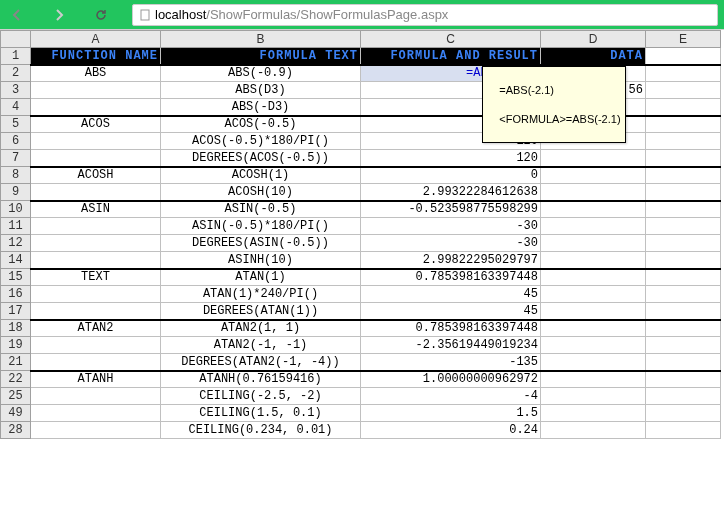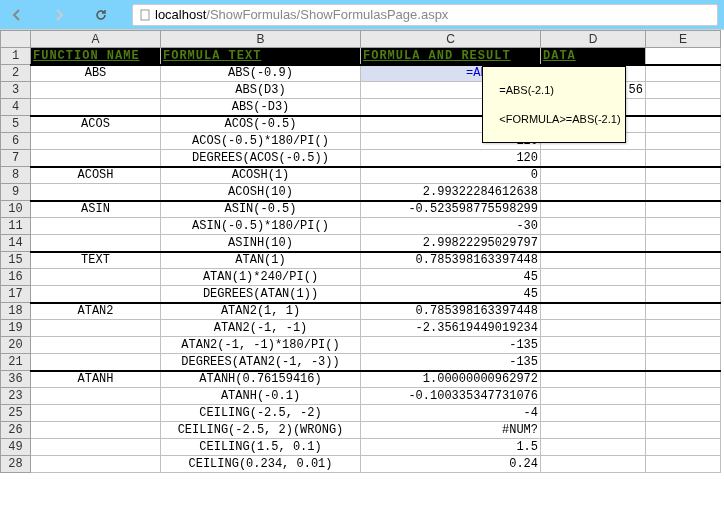--- a/index.html
+++ b/index.html
@@ -1,34 +1,34 @@
 <!DOCTYPE html>
 <html><head>
 <meta charset="utf-8">
 <style>
 * { box-sizing: border-box; margin: 0; padding: 0; }
 body { font-family: Arial, sans-serif; font-size: 12px; background: #fff; user-select: none; }
-.toolbar { height: 30px; border-bottom: 1px solid #d0d0d0; display: flex; align-items: center; padding: 0 6px; gap: 20px; background: #7dd3fc; }
+.toolbar { height: 30px; border-bottom: 1px solid #d0d0d0; display: flex; align-items: center; padding: 0 6px; gap: 20px; background: #22c55e; }
 .nav-btn { width: 22px; height: 22px; display: flex; align-items: center; justify-content: center; color: #888; border-radius: 3px; }
 .nav-btn.active { color: #555; }
 .url-bar { flex: 1; height: 22px; border: 1px solid #ccc; border-radius: 2px; background: #fff; display: flex; align-items: center; padding: 0 6px; gap: 4px; }
 .url-text { font-size: 13px; color: #333; }
 .url-host { color: #000; }
 .url-path { color: #888; }
 .sheet { position: relative; }
 .grid { border-collapse: collapse; table-layout: fixed; }
 .grid td, .grid th { border: 1px solid #c0c0c0; height: 17px; font-size: 12px; padding: 0 2px; overflow: hidden; white-space: nowrap; font-family: "Courier New", monospace; }
 .grid th { background: #e8e8e8; font-weight: normal; text-align: center; font-family: Arial, sans-serif; color: #333; border: 1px solid #a0a0a0; }
 .rowhead { width: 30px; background: #e8e8e8; text-align: center; font-family: Arial, sans-serif; color: #333; border: 1px solid #a0a0a0 !important; }
 .colA { width: 130px; }
 .colB { width: 200px; }
 .colC { width: 180px; }
 .colD { width: 105px; }
 .colE { width: 75px; }
-.hdr { background: #000 !important; color: #4d7c0f; font-weight: bold; text-align: left; font-family: "Courier New", monospace; letter-spacing: 1px; text-decoration: underline; }
+.hdr { background: #000 !important; color: #3b82f6; font-weight: bold; text-align: right; font-family: "Courier New", monospace; letter-spacing: 1px; }
 .left { text-align: center; }
 .right { text-align: right; }
 .selected { background: #d8dff0; }
 .fsel { color: #0000d0; }
 .tooltip { position: absolute; background: #ffffe1; border: 1px solid #000; padding: 2px 4px; font-size: 11px; font-family: Arial, sans-serif; line-height: 1.3; box-shadow: 1px 1px 2px rgba(0,0,0,0.2); white-space: pre; }
 .thickline { border-top: 2px solid #000 !important; }
 </style>
 </head>
 <body>
 
@@ -151,20 +151,28 @@
         </tr>
         <tr>
           <td class="rowhead">11</td>
           <td class="left "></td>
           <td class="left ">ASIN(-0.5)*180/PI()</td>
           <td class="right ">-30</td>
           <td class="right "></td>
           <td class=""></td>
         </tr>
         <tr>
+          <td class="rowhead">12</td>
+          <td class="left "></td>
+          <td class="left ">DEGREES(ASIN(-0.5))</td>
+          <td class="right ">-30</td>
+          <td class="right "></td>
+          <td class=""></td>
+        </tr>
+        <tr>
           <td class="rowhead">14</td>
           <td class="left "></td>
           <td class="left ">ASINH(10)</td>
           <td class="right ">2.99822295029797</td>
           <td class="right "></td>
           <td class=""></td>
         </tr>
         <tr>
           <td class="rowhead">15</td>
           <td class="left thickline">TEXT</td>
@@ -199,64 +207,40 @@
         </tr>
         <tr>
           <td class="rowhead">19</td>
           <td class="left "></td>
           <td class="left ">ATAN2(-1, -1)</td>
           <td class="right ">-2.35619449019234</td>
           <td class="right "></td>
           <td class=""></td>
         </tr>
         <tr>
-          <td class="rowhead">20</td>
-          <td class="left "></td>
-          <td class="left ">ATAN2(-1, -1)*180/PI()</td>
+          <td class="rowhead">21</td>
+          <td class="left "></td>
+          <td class="left ">DEGREES(ATAN2(-1, -4))</td>
           <td class="right ">-135</td>
           <td class="right "></td>
           <td class=""></td>
         </tr>
         <tr>
-          <td class="rowhead">21</td>
-          <td class="left "></td>
-          <td class="left ">DEGREES(ATAN2(-1, -3))</td>
-          <td class="right ">-135</td>
-          <td class="right "></td>
-          <td class=""></td>
-        </tr>
-        <tr>
-          <td class="rowhead">36</td>
+          <td class="rowhead">22</td>
           <td class="left thickline">ATANH</td>
           <td class="left thickline">ATANH(0.76159416)</td>
           <td class="right thickline">1.00000000962972</td>
           <td class="right thickline"></td>
           <td class="thickline"></td>
         </tr>
         <tr>
-          <td class="rowhead">23</td>
-          <td class="left "></td>
-          <td class="left ">ATANH(-0.1)</td>
-          <td class="right ">-0.100335347731076</td>
-          <td class="right "></td>
-          <td class=""></td>
-        </tr>
-        <tr>
           <td class="rowhead">25</td>
           <td class="left "></td>
           <td class="left ">CEILING(-2.5, -2)</td>
           <td class="right ">-4</td>
-          <td class="right "></td>
-          <td class=""></td>
-        </tr>
-        <tr>
-          <td class="rowhead">26</td>
-          <td class="left "></td>
-          <td class="left ">CEILING(-2.5, 2)(WRONG)</td>
-          <td class="right ">#NUM?</td>
           <td class="right "></td>
           <td class=""></td>
         </tr>
         <tr>
           <td class="rowhead">49</td>
           <td class="left "></td>
           <td class="left ">CEILING(1.5, 0.1)</td>
           <td class="right ">1.5</td>
           <td class="right "></td>
           <td class=""></td>

